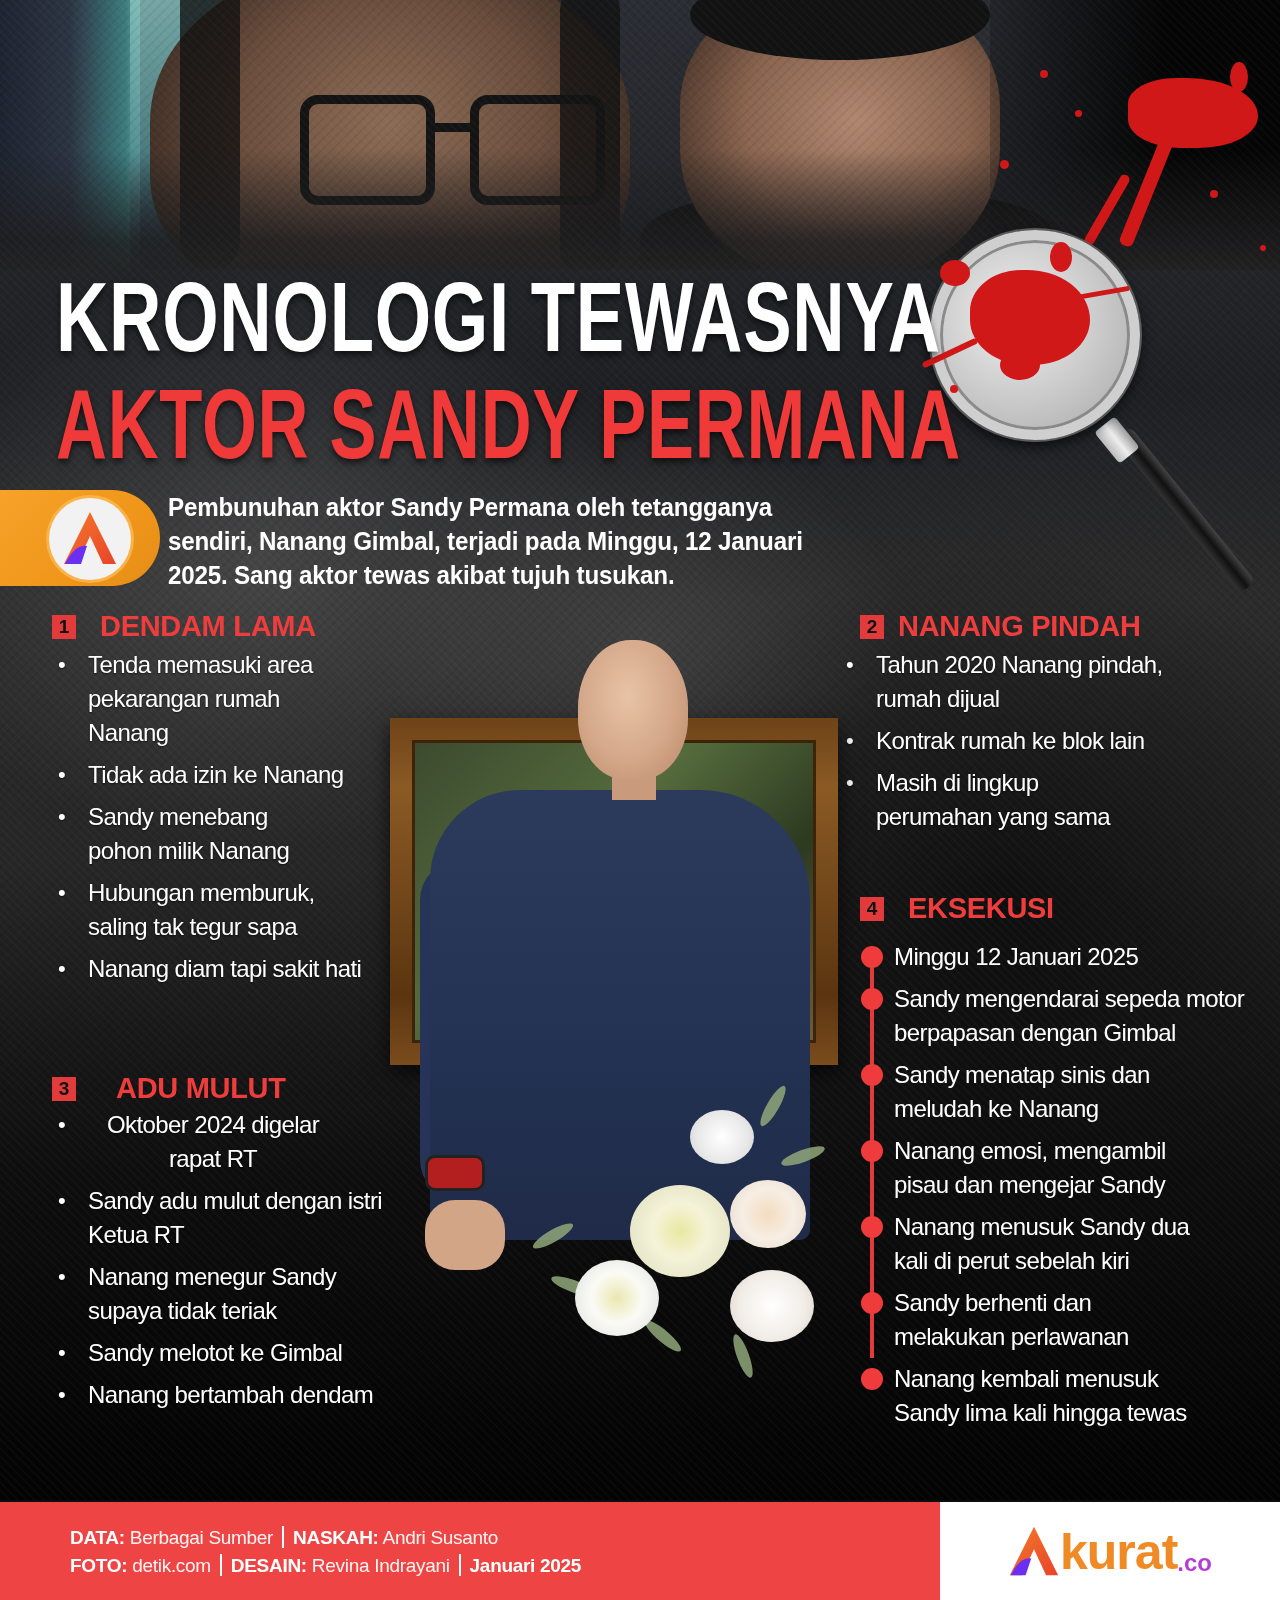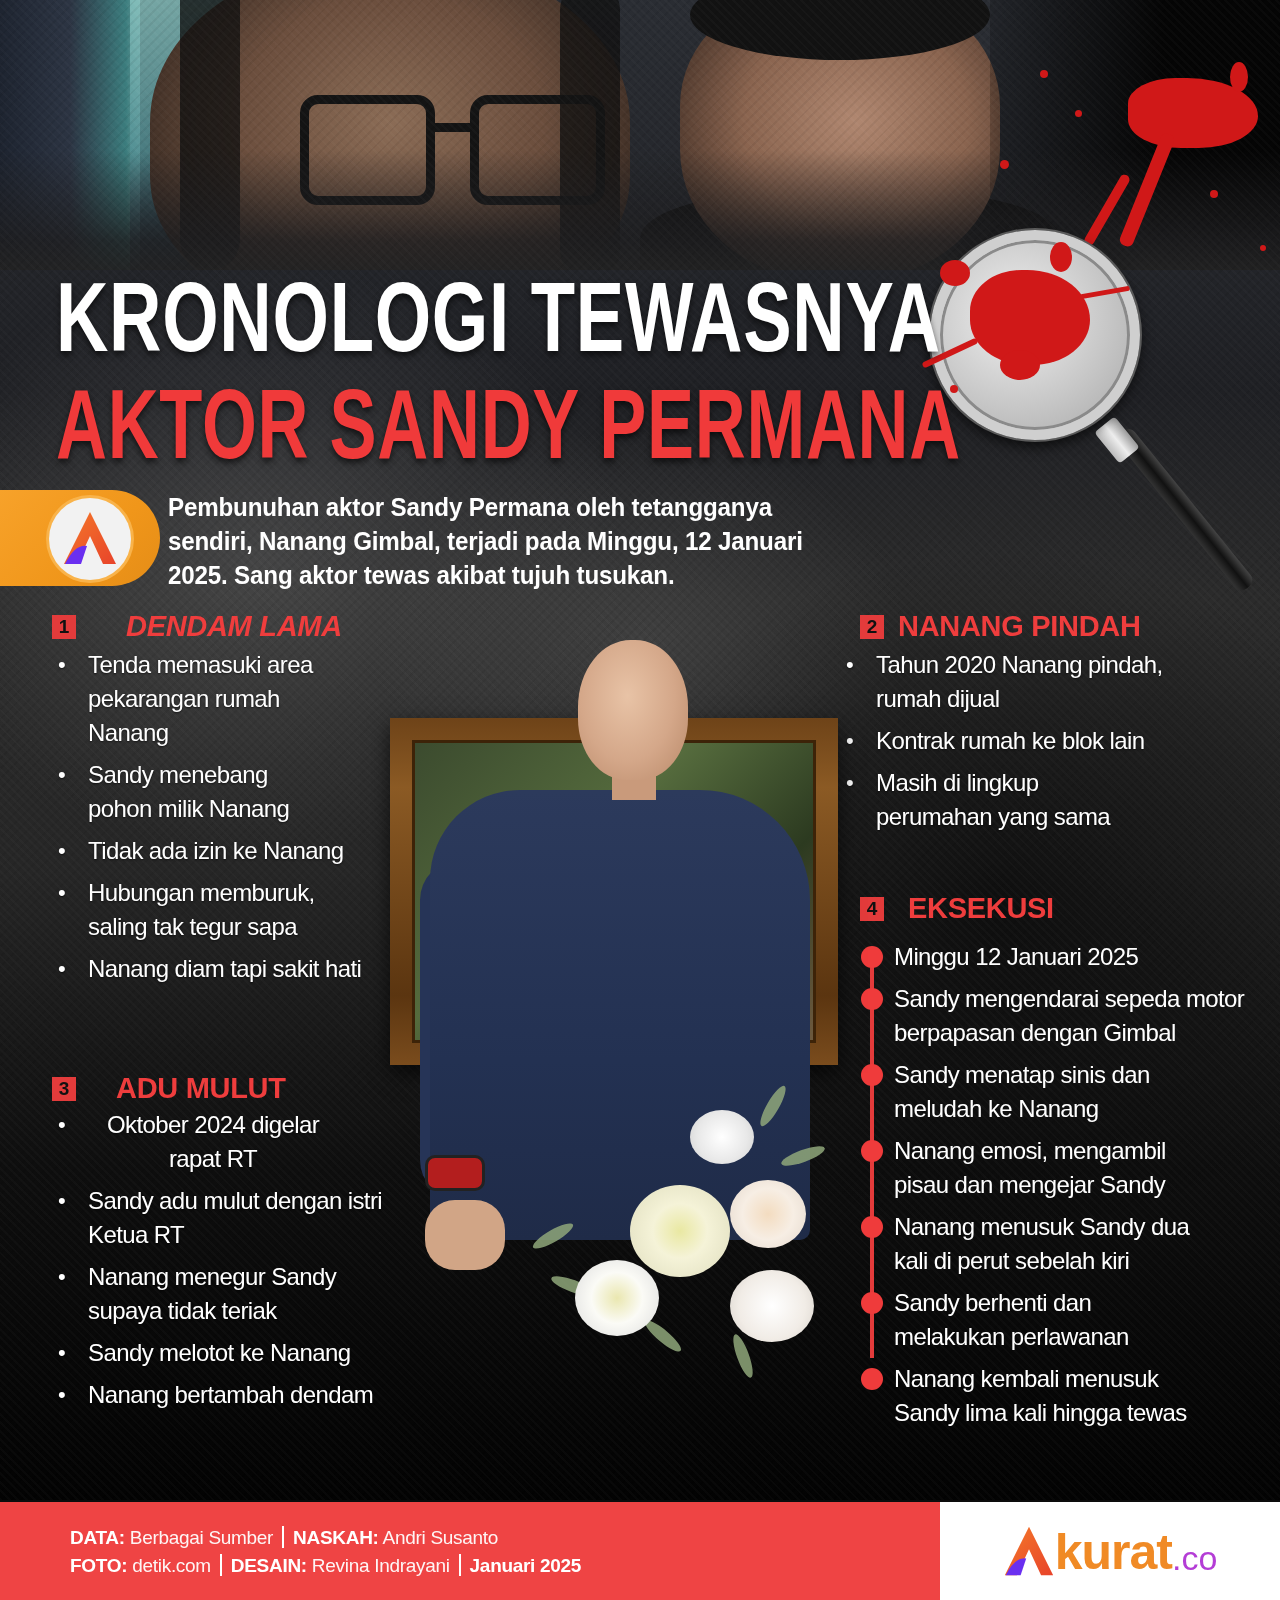--- a/index.html
+++ b/index.html
@@ -111,21 +111,21 @@
   
   .footer { position: absolute; left: 0; top: 1502px; width: 1280px; height: 98px; display: flex; }
   .footer-credits { width: 940px; background: #ef4444; padding: 22px 0 0 70px; color: #fff; }
   .credit-line { font-size: 19px; line-height: 28px; white-space: nowrap; letter-spacing: -0.3px; }
   .credit-line b { font-weight: 700; }
   .credit-line .sep { display: inline-block; width: 2px; height: 22px; background: #fff; margin: 0 4px; vertical-align: -4px; }
   .credit-value { font-weight: 400; opacity: .95; }
   .footer-brand { flex: 1; background: #fff; display: flex; align-items: center; justify-content: center; }
   .brand-word { display: flex; align-items: flex-end; }
   .brand-kurat { font-size: 50px; font-weight: 700; color: #f08a25; letter-spacing: -1px; line-height: 1; }
-  .brand-co { font-size: 34px; font-weight: 400; color: #b43dd6; line-height: 1; margin-bottom: 2px; }
+  .brand-co { font-size: 24px; font-weight: 700; color: #b43dd6; line-height: 1; margin-bottom: 2px; }
 </style>
 </head>
 <body>
 
 <div class="bg"></div>
 
 <div class="hero-photo">
   <div class="hero-left-blur"></div>
   <div class="hero-teal"></div>
   <div class="face1"></div>
@@ -182,39 +182,39 @@
       </linearGradient>
     </defs>
     <polygon points="27,2 53,54 40,54 27,26 14,54 1,54" fill="url(#ga)"></polygon>
     <path d="M2,54 Q12,34 24,36 L18,54 Z" fill="#6a2ff0"></path>
   </svg>
 </div>
 <p class="intro-text">Pembunuhan aktor Sandy Permana oleh tetangganya sendiri, Nanang Gimbal, terjadi pada Minggu, 12 Januari 2025. Sang aktor tewas akibat tujuh tusukan.</p>
 
 <div class="section-head" style="left:52px;top:610px;">
   <span class="num-badge">1</span>
-  <span class="section-title" style="margin-left:36px;font-style:italic;">DENDAM LAMA</span>
+  <span class="section-title" style="margin-left:10px;">DENDAM LAMA</span>
 </div>
 <ul class="bullets" style="left:48px;top:648px;width:380px;">
   <li style="width:300px;">Tenda memasuki area pekarangan rumah Nanang</li>
+  <li>Tidak ada izin ke Nanang</li>
   <li style="width:260px;">Sandy menebang pohon milik Nanang</li>
-  <li>Tidak ada izin ke Nanang</li>
   <li style="width:300px;">Hubungan memburuk, saling tak tegur sapa</li>
   <li>Nanang diam tapi sakit hati</li>
 </ul>
 
 <div class="section-head" style="left:52px;top:1072px;">
   <span class="num-badge">3</span>
   <span class="section-title" style="margin-left:26px;">ADU MULUT</span>
 </div>
 <ul class="bullets" style="left:48px;top:1108px;width:360px;">
   <li style="width:290px;text-align:center;">Oktober 2024 digelar rapat RT</li>
   <li style="width:340px;">Sandy adu mulut dengan istri Ketua RT</li>
   <li style="width:330px;">Nanang menegur Sandy supaya tidak teriak</li>
-  <li>Sandy melotot ke Nanang</li>
+  <li>Sandy melotot ke Gimbal</li>
   <li>Nanang bertambah dendam</li>
 </ul>
 
 <div class="section-head" style="left:860px;top:610px;">
   <span class="num-badge">2</span>
   <span class="section-title">NANANG PINDAH</span>
 </div>
 <ul class="bullets" style="left:836px;top:648px;width:380px;">
   <li style="width:360px;">Tahun 2020 Nanang pindah, rumah dijual</li>
   <li>Kontrak rumah ke blok lain</li>

